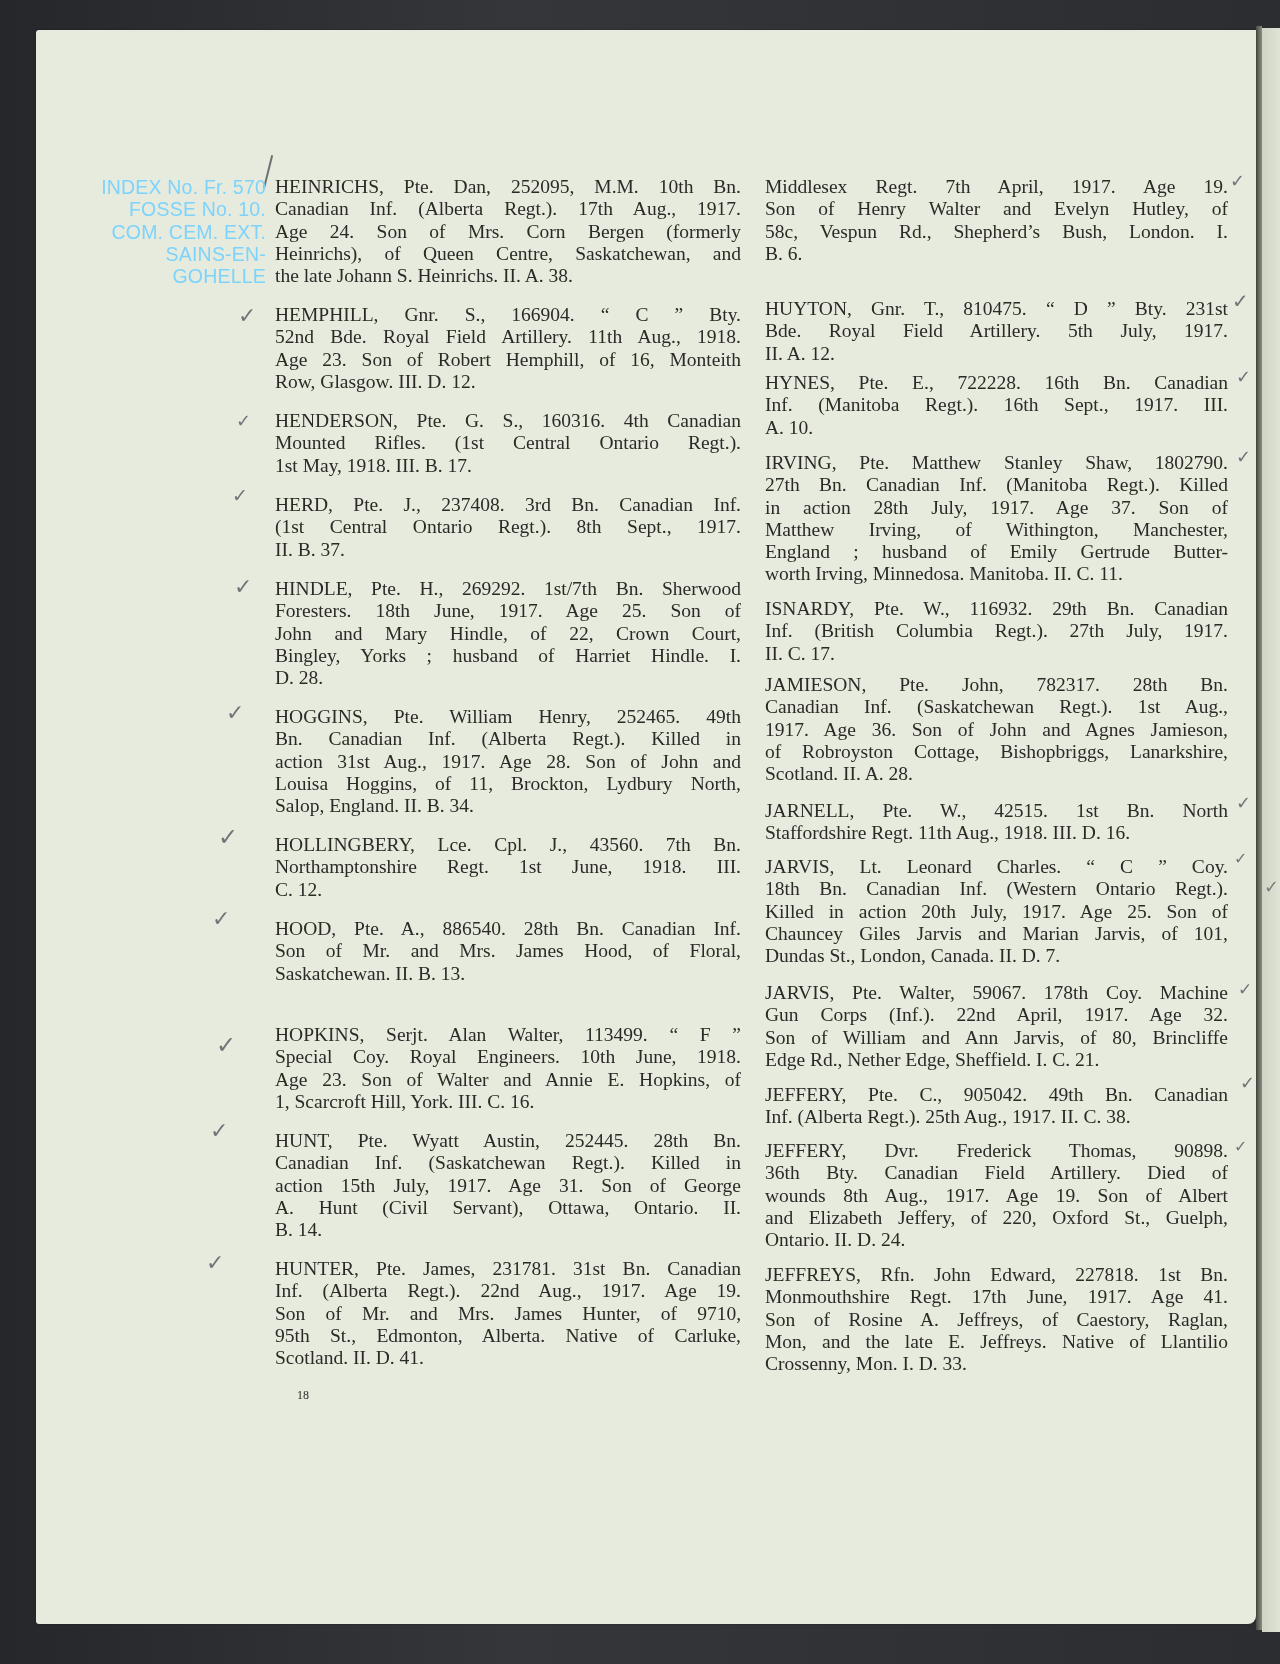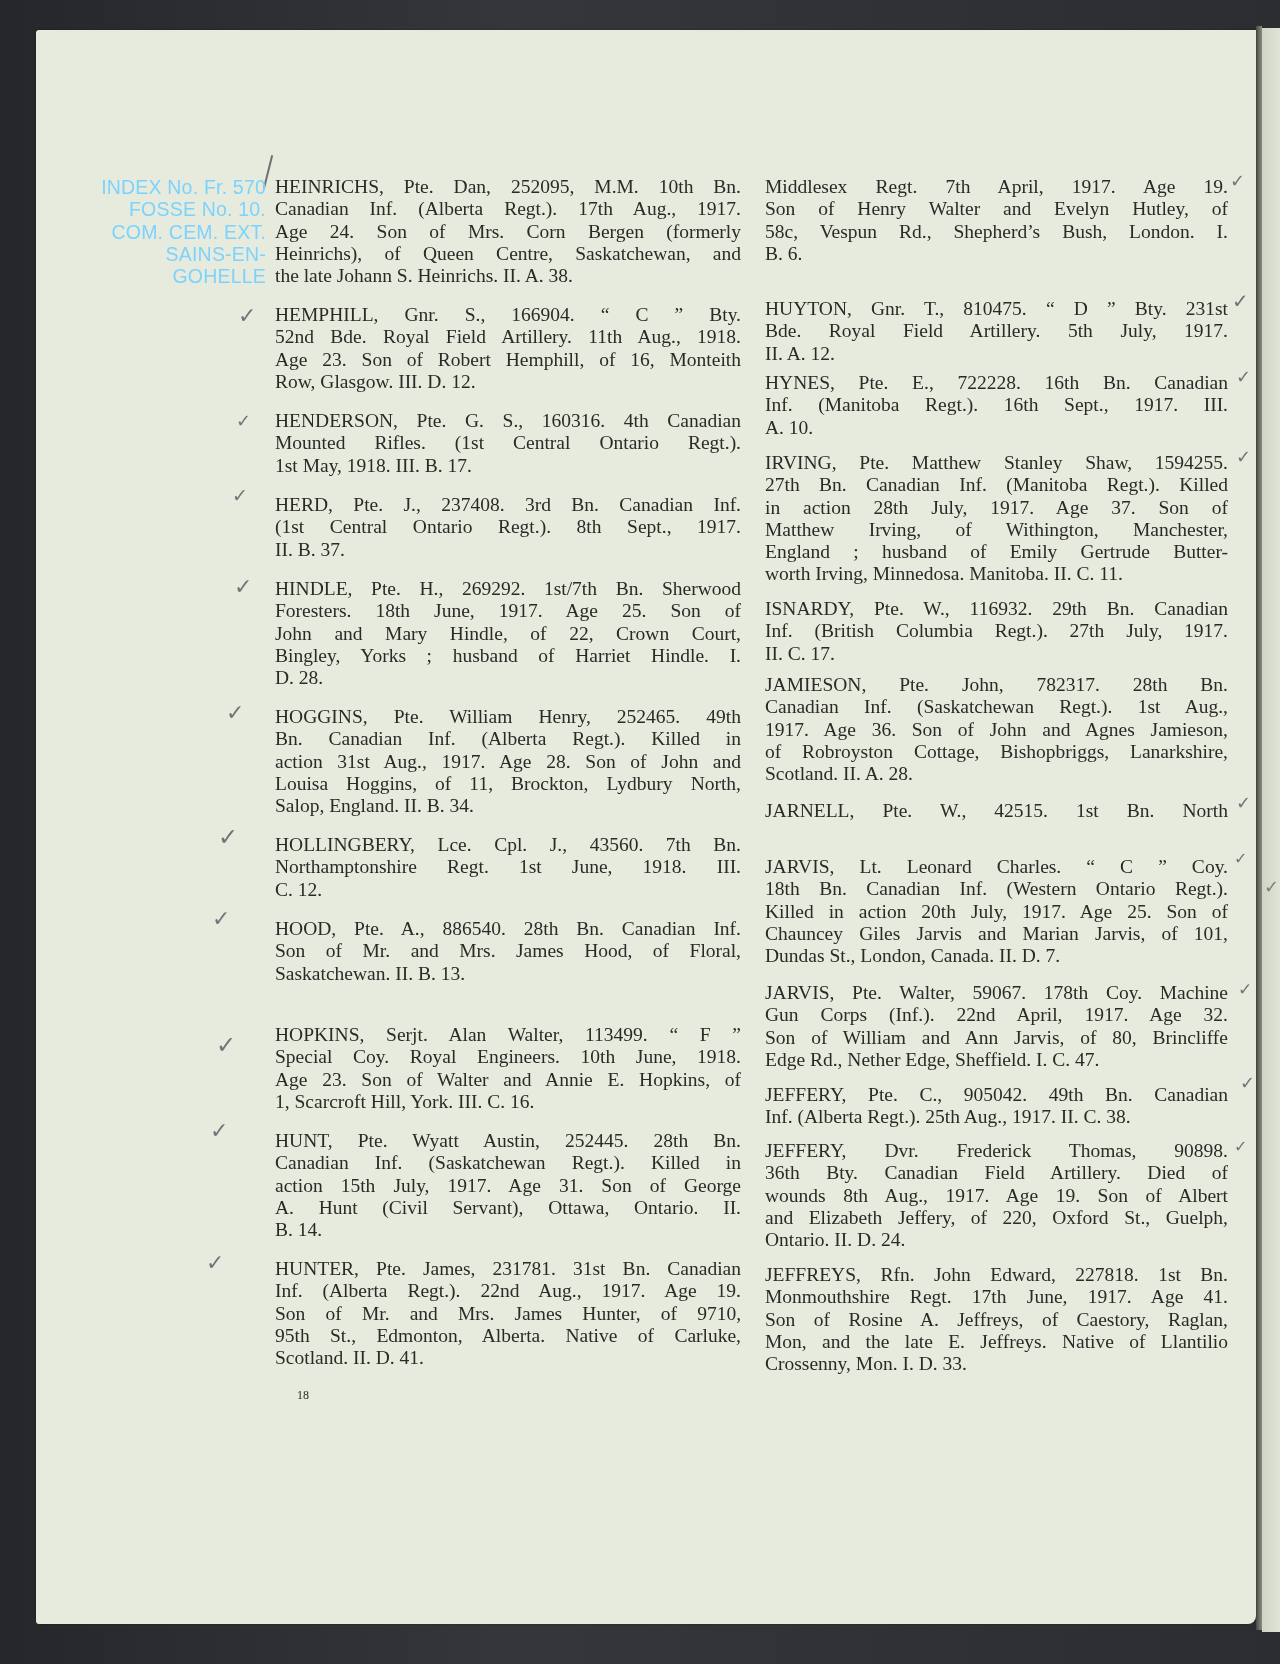--- a/index.html
+++ b/index.html
@@ -183,21 +183,21 @@
   <span class="tick" style="left:1232px; top:290px; font-size:20px;">✓</span>
 
   <div class="entry" style="left:765px; top:372px; width:463px;">
     <span class="line">HYNES, Pte. E., 722228. 16th Bn. Canadian</span>
     <span class="line">Inf. (Manitoba Regt.). 16th Sept., 1917. III.</span>
     <span class="line last">A. 10.</span>
   </div>
   <span class="tick" style="left:1236px; top:366px; font-size:18px;">✓</span>
 
   <div class="entry" style="left:765px; top:452px; width:463px;">
-    <span class="line">IRVING, Pte. Matthew Stanley Shaw, 1594255.</span>
+    <span class="line">IRVING, Pte. Matthew Stanley Shaw, 1802790.</span>
     <span class="line">27th Bn. Canadian Inf. (Manitoba Regt.). Killed</span>
     <span class="line">in action 28th July, 1917. Age 37. Son of</span>
     <span class="line">Matthew Irving, of Withington, Manchester,</span>
     <span class="line">England ; husband of Emily Gertrude Butter-</span>
     <span class="line last">worth Irving, Minnedosa. Manitoba. II. C. 11.</span>
   </div>
   <span class="tick" style="left:1236px; top:446px; font-size:18px;">✓</span>
 
   <div class="entry" style="left:765px; top:598px; width:463px;">
     <span class="line">ISNARDY, Pte. W., 116932. 29th Bn. Canadian</span>
@@ -208,37 +208,38 @@
   <div class="entry" style="left:765px; top:674px; width:463px;">
     <span class="line">JAMIESON, Pte. John, 782317. 28th Bn.</span>
     <span class="line">Canadian Inf. (Saskatchewan Regt.). 1st Aug.,</span>
     <span class="line">1917. Age 36. Son of John and Agnes Jamieson,</span>
     <span class="line">of Robroyston Cottage, Bishopbriggs, Lanarkshire,</span>
     <span class="line last">Scotland. II. A. 28.</span>
   </div>
 
   <div class="entry" style="left:765px; top:800px; width:463px;">
     <span class="line">JARNELL, Pte. W., 42515. 1st Bn. North</span>
+    <span class="line last">Staffordshire Regt. 11th Aug., 1918. III. D. 16.</span>
   </div>
   <span class="tick" style="left:1236px; top:792px; font-size:18px;">✓</span>
 
   <div class="entry" style="left:765px; top:856px; width:463px;">
     <span class="line">JARVIS, Lt. Leonard Charles. “ C ” Coy.</span>
     <span class="line">18th Bn. Canadian Inf. (Western Ontario Regt.).</span>
     <span class="line">Killed in action 20th July, 1917. Age 25. Son of</span>
     <span class="line">Chauncey Giles Jarvis and Marian Jarvis, of 101,</span>
     <span class="line last">Dundas St., London, Canada. II. D. 7.</span>
   </div>
   <span class="tick" style="left:1234px; top:848px; font-size:16px;">✓</span>
 
   <div class="entry" style="left:765px; top:982px; width:463px;">
     <span class="line">JARVIS, Pte. Walter, 59067. 178th Coy. Machine</span>
     <span class="line">Gun Corps (Inf.). 22nd April, 1917. Age 32.</span>
     <span class="line">Son of William and Ann Jarvis, of 80, Brincliffe</span>
-    <span class="line last">Edge Rd., Nether Edge, Sheffield. I. C. 47.</span>
+    <span class="line last">Edge Rd., Nether Edge, Sheffield. I. C. 21.</span>
   </div>
   <span class="tick" style="left:1238px; top:978px; font-size:17px;">✓</span>
 
   <div class="entry" style="left:765px; top:1084px; width:463px;">
     <span class="line">JEFFERY, Pte. C., 905042. 49th Bn. Canadian</span>
     <span class="line last">Inf. (Alberta Regt.). 25th Aug., 1917. II. C. 38.</span>
   </div>
   <span class="tick" style="left:1240px; top:1072px; font-size:18px;">✓</span>
 
   <div class="entry" style="left:765px; top:1140px; width:463px;">

